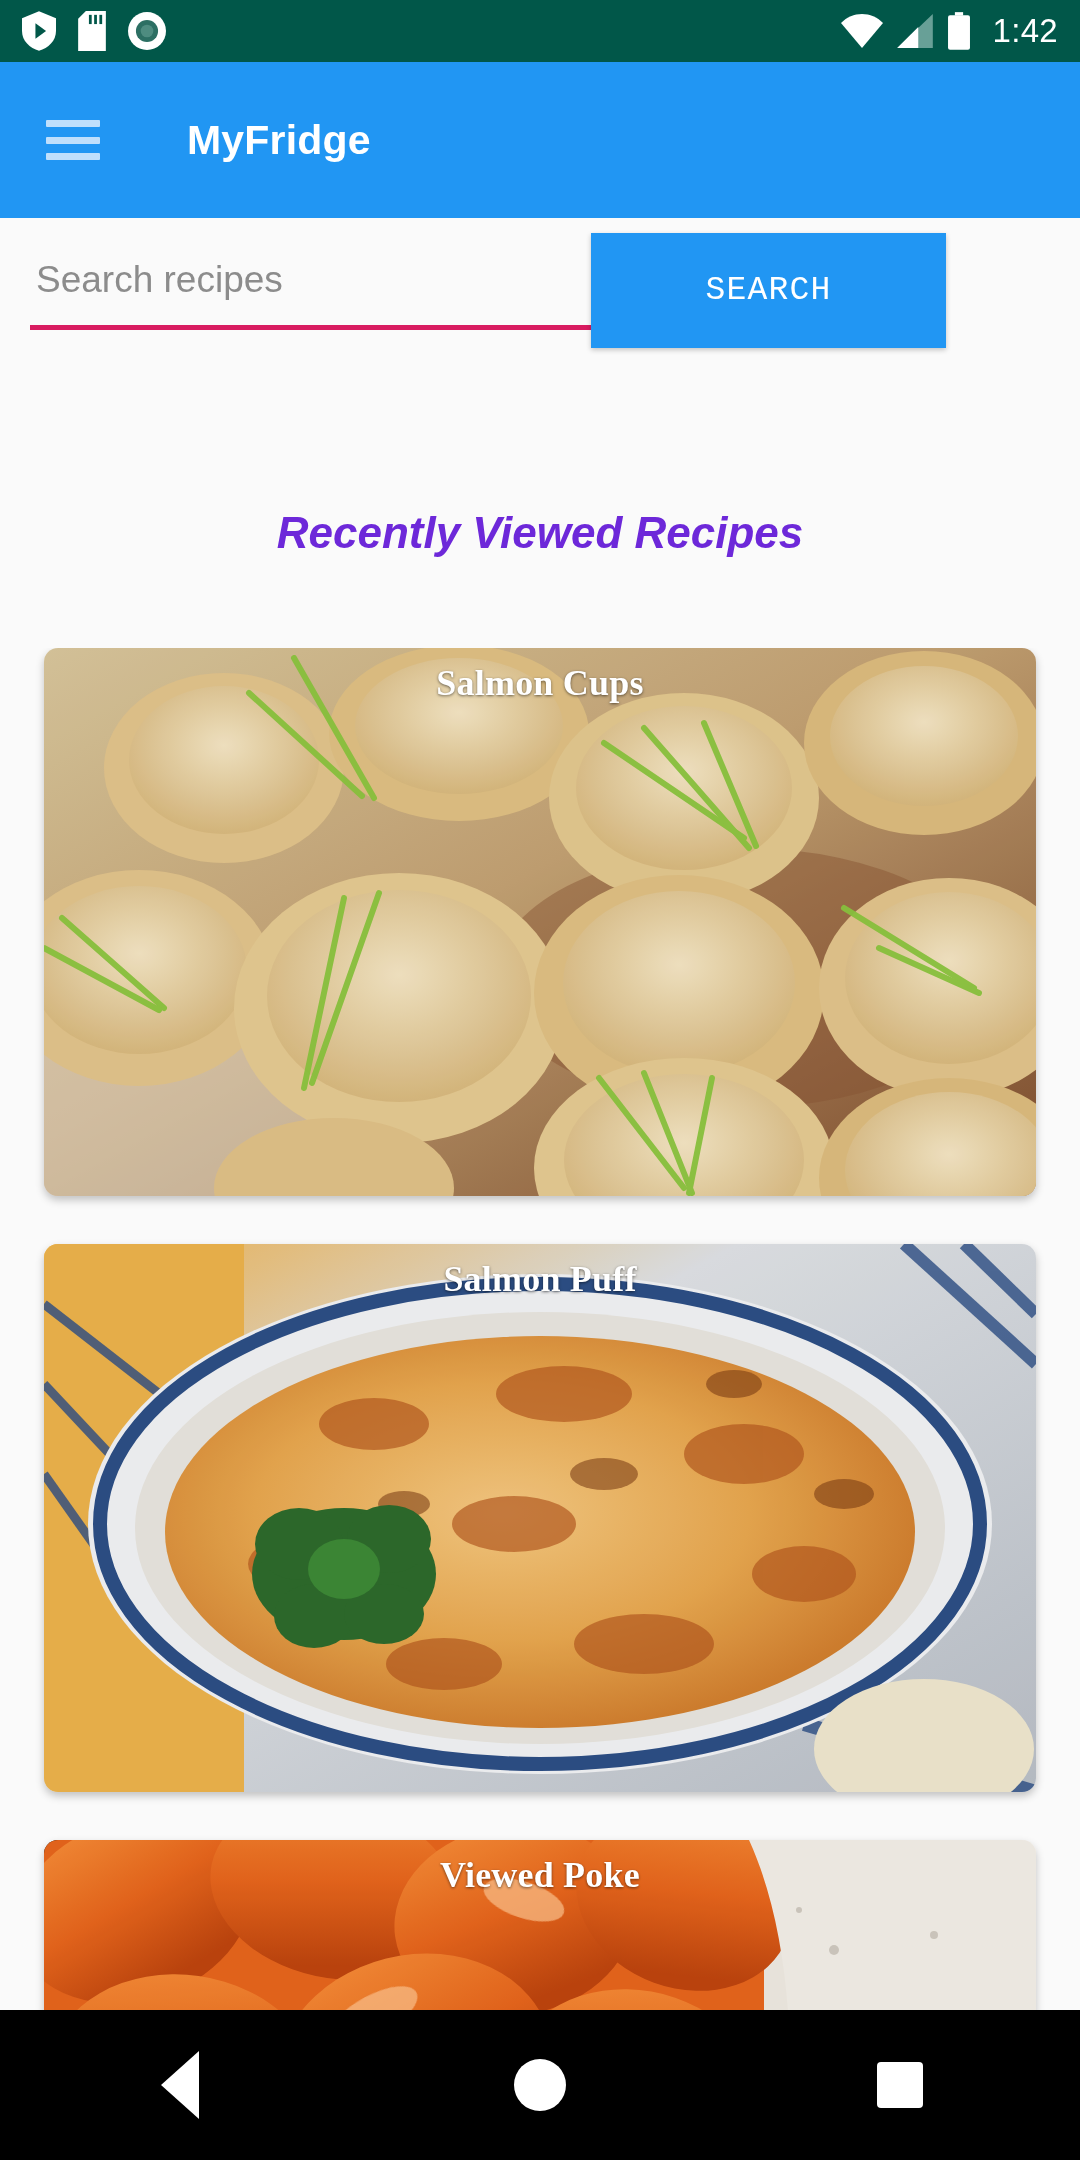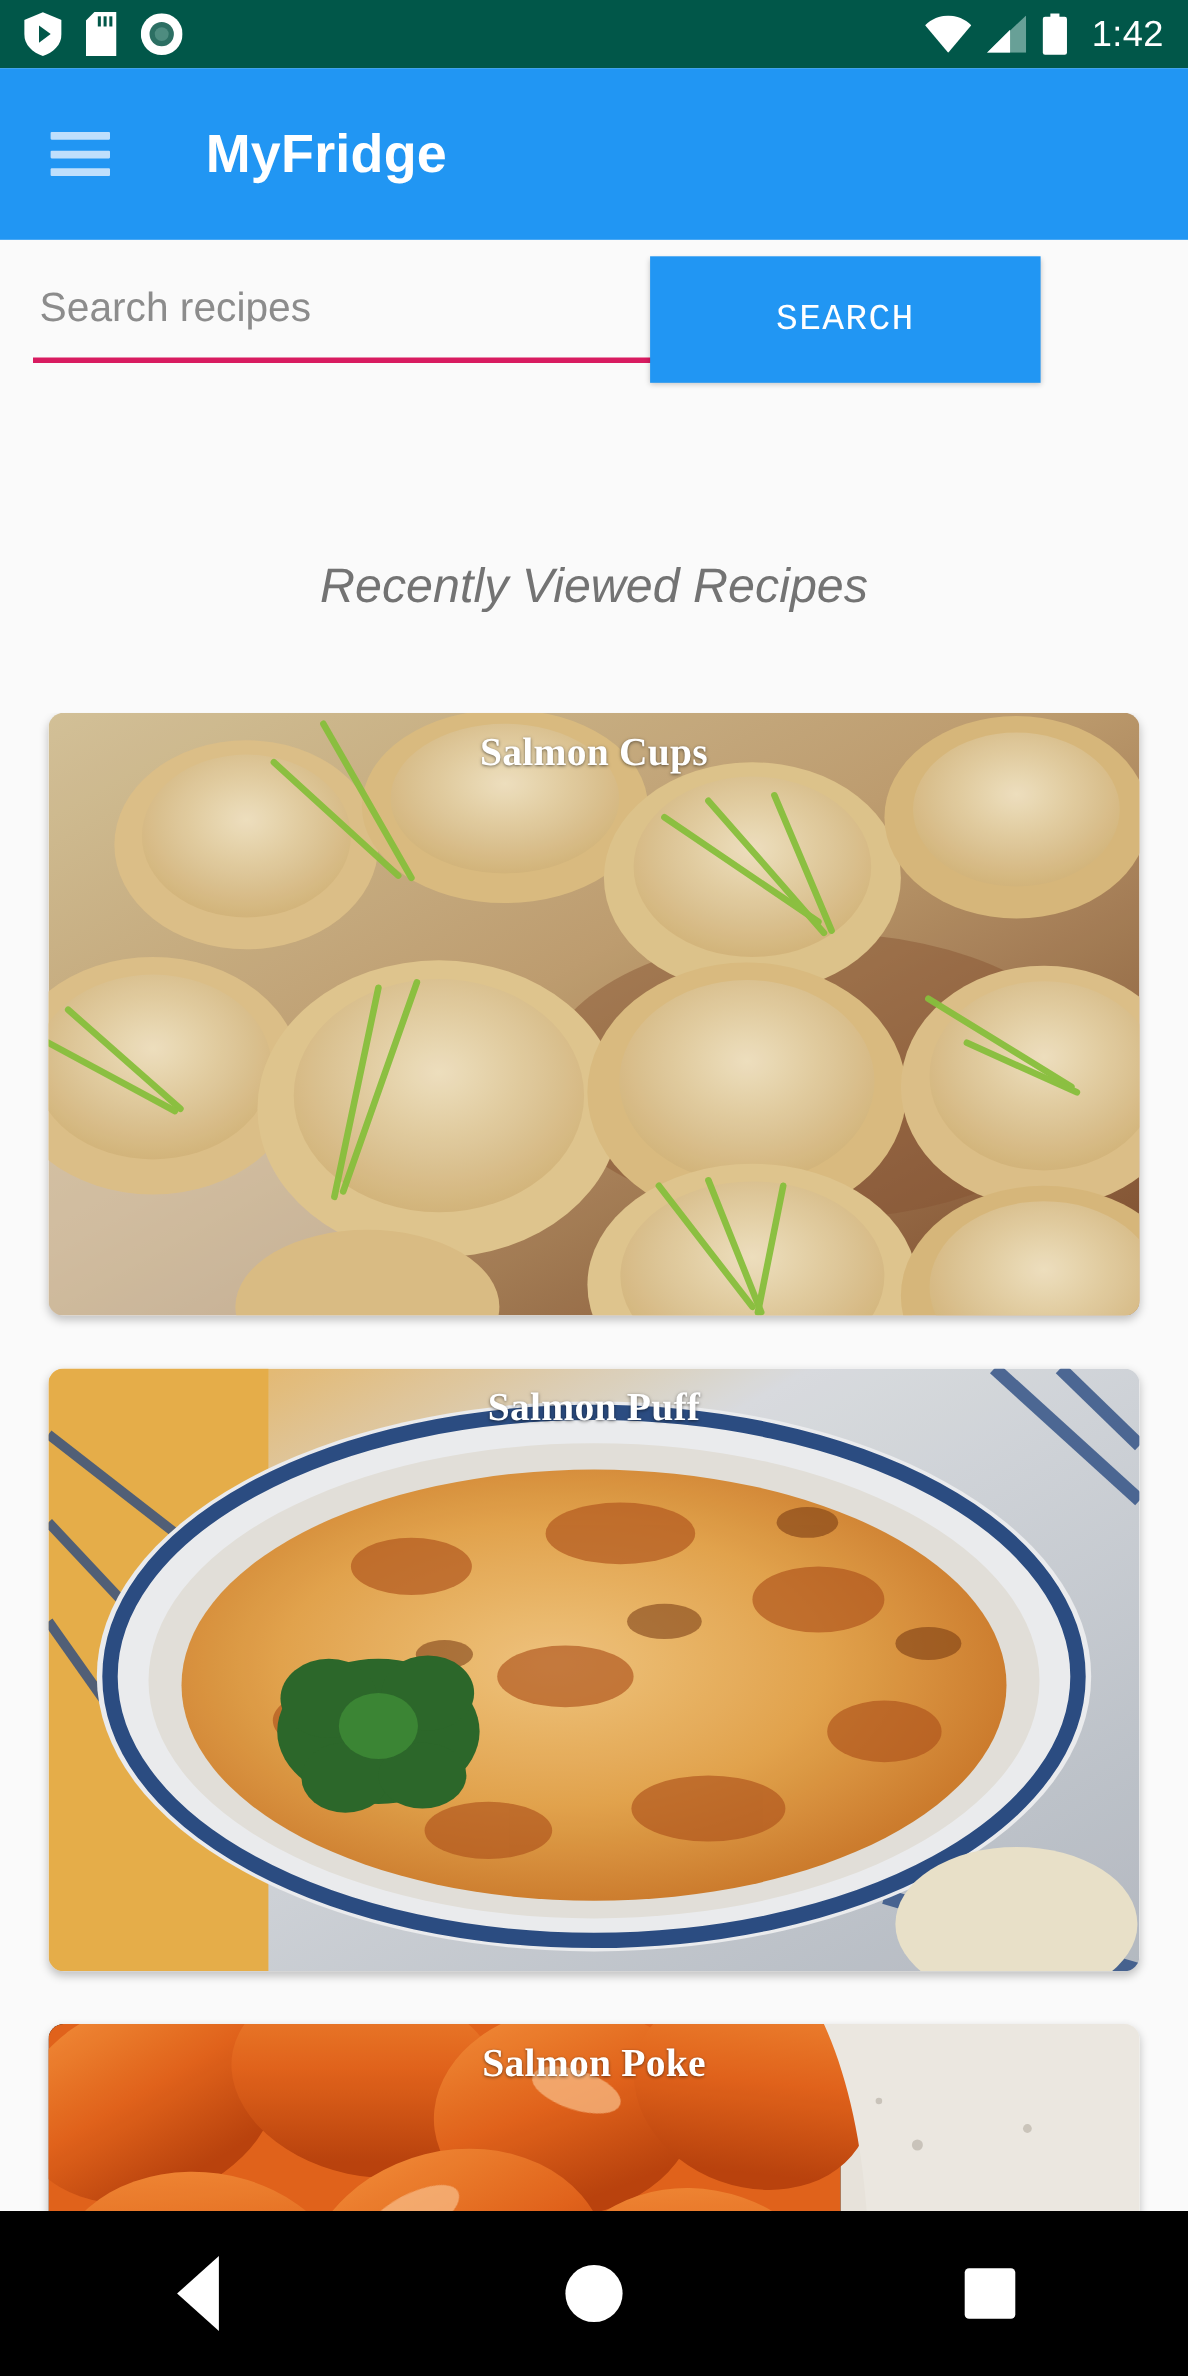--- a/index.html
+++ b/index.html
@@ -28,21 +28,21 @@
 
   
   .app-bar {
     position:absolute; top:62px; left:0; width:1080px; height:156px;
     background:#2196f3; display:flex; align-items:center; padding-left:46px;
   }
   .hamburger { width:54px; height:40px; display:flex; flex-direction:column;
     justify-content:space-between; cursor:pointer; }
   .hamburger span { display:block; width:54px; height:7px; background:#bfdffc; border-radius:1px; }
   .app-title {
-    color:#ffffff; font-size:49px; font-weight:bold; margin-left:87px;
+    color:#ffffff; font-size:41px; font-weight:bold; margin-left:87px;
     letter-spacing:0.2px; line-height:1;
   }
 
   
   .search-row {
     position:absolute; top:218px; left:0; width:1080px; height:160px;
   }
   .search-field {
     position:absolute; left:30px; top:26px; width:690px; height:100px;
   }
@@ -59,21 +59,21 @@
     position:absolute; left:591px; top:15px; width:355px; height:115px;
     background:#2196f3; border:none; color:#ffffff; font-size:33px;
     letter-spacing:1.2px; font-family:Liberation Mono, monospace;
     cursor:pointer;
     box-shadow:0 2px 5px rgba(0,0,0,0.22);
   }
 
   
   .section-title {
     position:absolute; top:508px; left:0; width:1080px; text-align:center;
-    color:#737373; font-size:44px; font-style:italic; font-weight:normal;
+    color:#6d28d9; font-size:44px; font-style:italic; font-weight:bold;
   }
 
   
   .recipe-list { position:absolute; top:648px; left:0; width:1080px; height:1362px; overflow:hidden; }
   .recipe-card {
     position:relative; margin:0 44px 48px 44px; height:548px;
     border-radius:14px; overflow:hidden;
     box-shadow:0 4px 9px rgba(0,0,0,0.23);
     cursor:pointer;
     font-family:Liberation Serif, serif;
@@ -321,21 +321,21 @@
             <circle cx="930" cy="230" r="4"></circle>
           <circle cx="755" cy="70" r="3"></circle>
             <circle cx="870" cy="280" r="4"></circle>
         </g>
         <g stroke="#c9a07a" stroke-width="17" stroke-linecap="round">
           <path d="M992 300 L800 440"></path>
           <path d="M992 360 L815 460"></path>
         </g>
         <rect width="992" height="460" fill="#000" opacity="0.03"></rect>
       </svg>
-      <div class="card-title">Salmon Poke</div>
+      <div class="card-title">Viewed Poke</div>
     </div>
 
   </div>
 
   <div class="nav-bar">
     <div class="nav-btn">
       <div class="nav-back"></div>
     </div>
     <div class="nav-btn">
       <div class="nav-home"></div>

